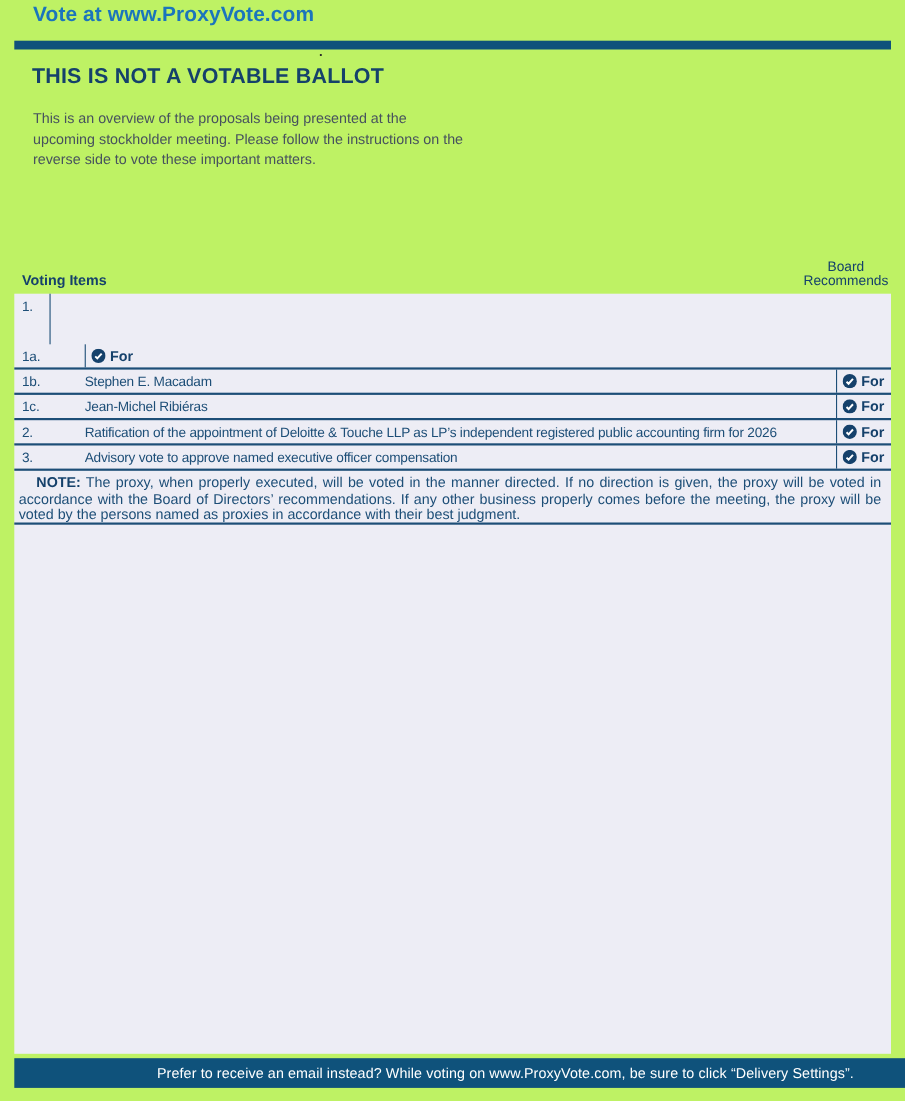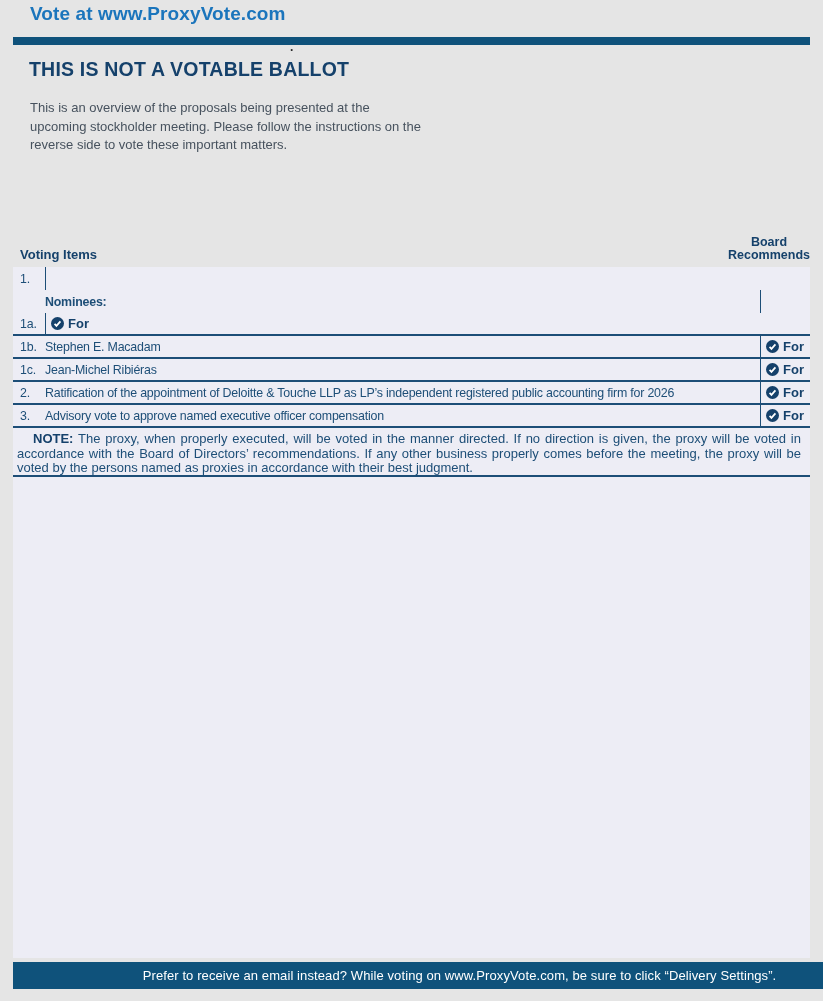--- a/index.html
+++ b/index.html
@@ -5,21 +5,21 @@
   html, body {
     margin: 0;
     padding: 0;
     background: #ffffff;
     font-family: "Liberation Sans", sans-serif;
   }
   .page {
     position: relative;
     width: 823px;
     height: 1001px;
-    background: #e5e5e5;
+    background: #bef264;
     overflow: hidden;
   }
   .site-title {
     position: absolute;
     left: 30px;
     top: 3px;
     margin: 0;
     font-size: 19px;
     font-weight: bold;
     color: #1b75bc;
@@ -78,40 +78,40 @@
     color: #15416b;
     padding-left: 7px;
     padding-bottom: 2px;
   }
   .rec-h {
     width: 82px;
     display: flex;
     flex-direction: column;
     text-align: center;
     font-size: 12.5px;
-    font-weight: bold;
+    font-weight: normal;
     color: #15416b;
     line-height: 13px;
     padding-bottom: 2px;
   }
   .sheet {
     position: absolute;
     left: 13px;
     top: 267px;
     width: 797px;
     height: 691px;
     background: #ededf5;
   }
   .row {
     display: flex;
     align-items: center;
     height: 23px;
     box-sizing: border-box;
   }
-  .row.divider { border-bottom: 2px solid #1d4e77; }
+  .row.divider { border-bottom: 2px solid #1d4e77; gap: 32px; }
   .row .num {
     flex: none;
     width: 25px;
     padding-left: 7px;
     font-size: 12.4px;
     letter-spacing: -0.2px;
     color: #1d4e77;
   }
   .row .txt {
     flex: 1;
@@ -195,21 +195,20 @@
 
   <div class="sheet">
 
     <div class="row">
       <span class="num">1.</span>
       <span class="rec-cell"></span>
     </div>
 
     <div class="row">
       <span class="num"></span>
-      <span class="txt bold">Nominees:</span>
       <span class="rec-cell"></span>
     </div>
 
     <div class="row divider">
       <span class="num">1a.</span>
       <span class="rec-cell">
         <span class="check-icon">
             <svg viewBox="0 0 16 16" width="13" height="13">
               <circle cx="8" cy="8" r="8" fill="#15416b"></circle>
               <path d="M4.4 8.6l2.3 2.3 4.9-5.4" stroke="#ffffff" stroke-width="2.2" fill="none"></path>

